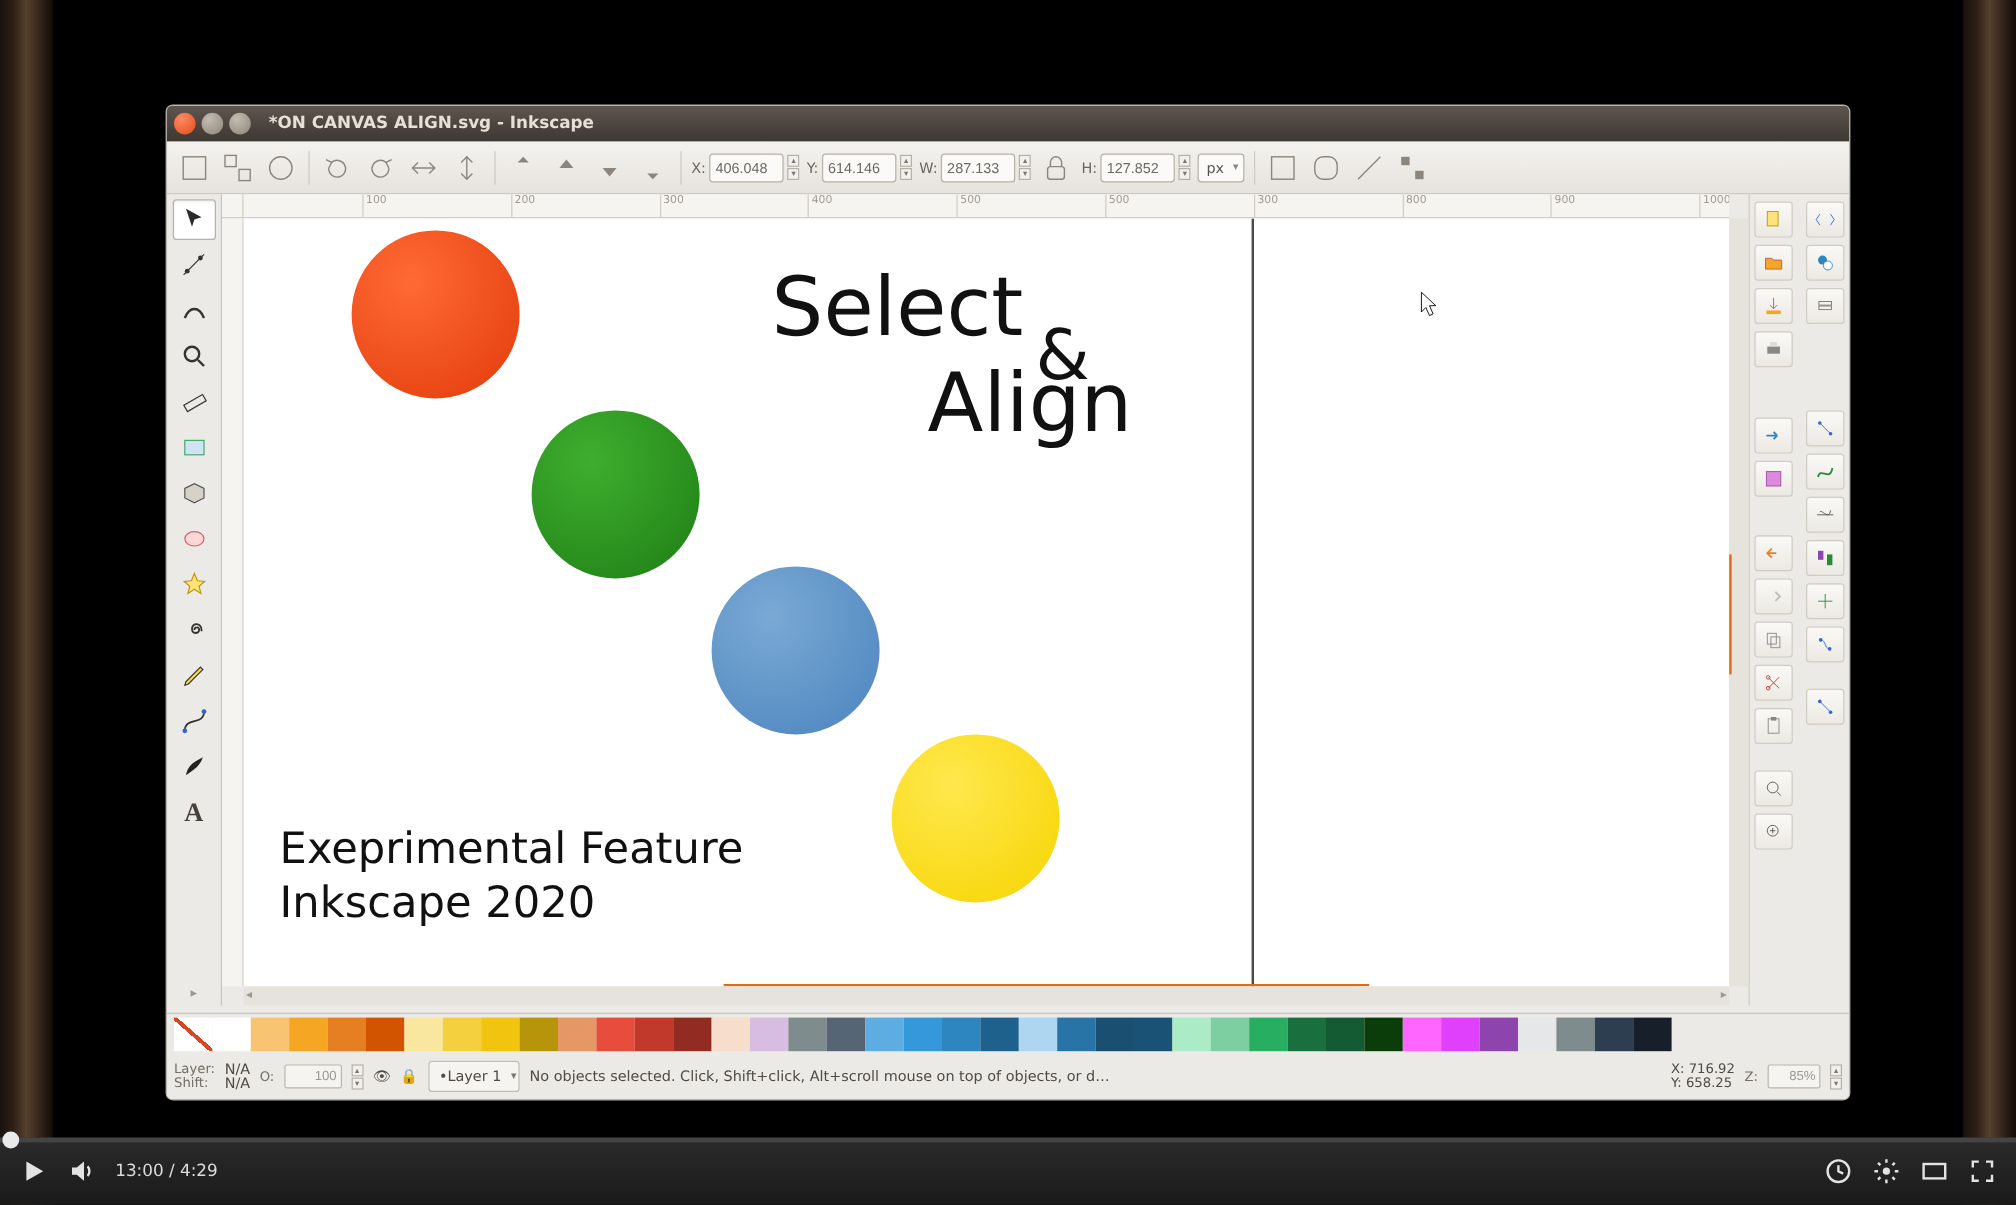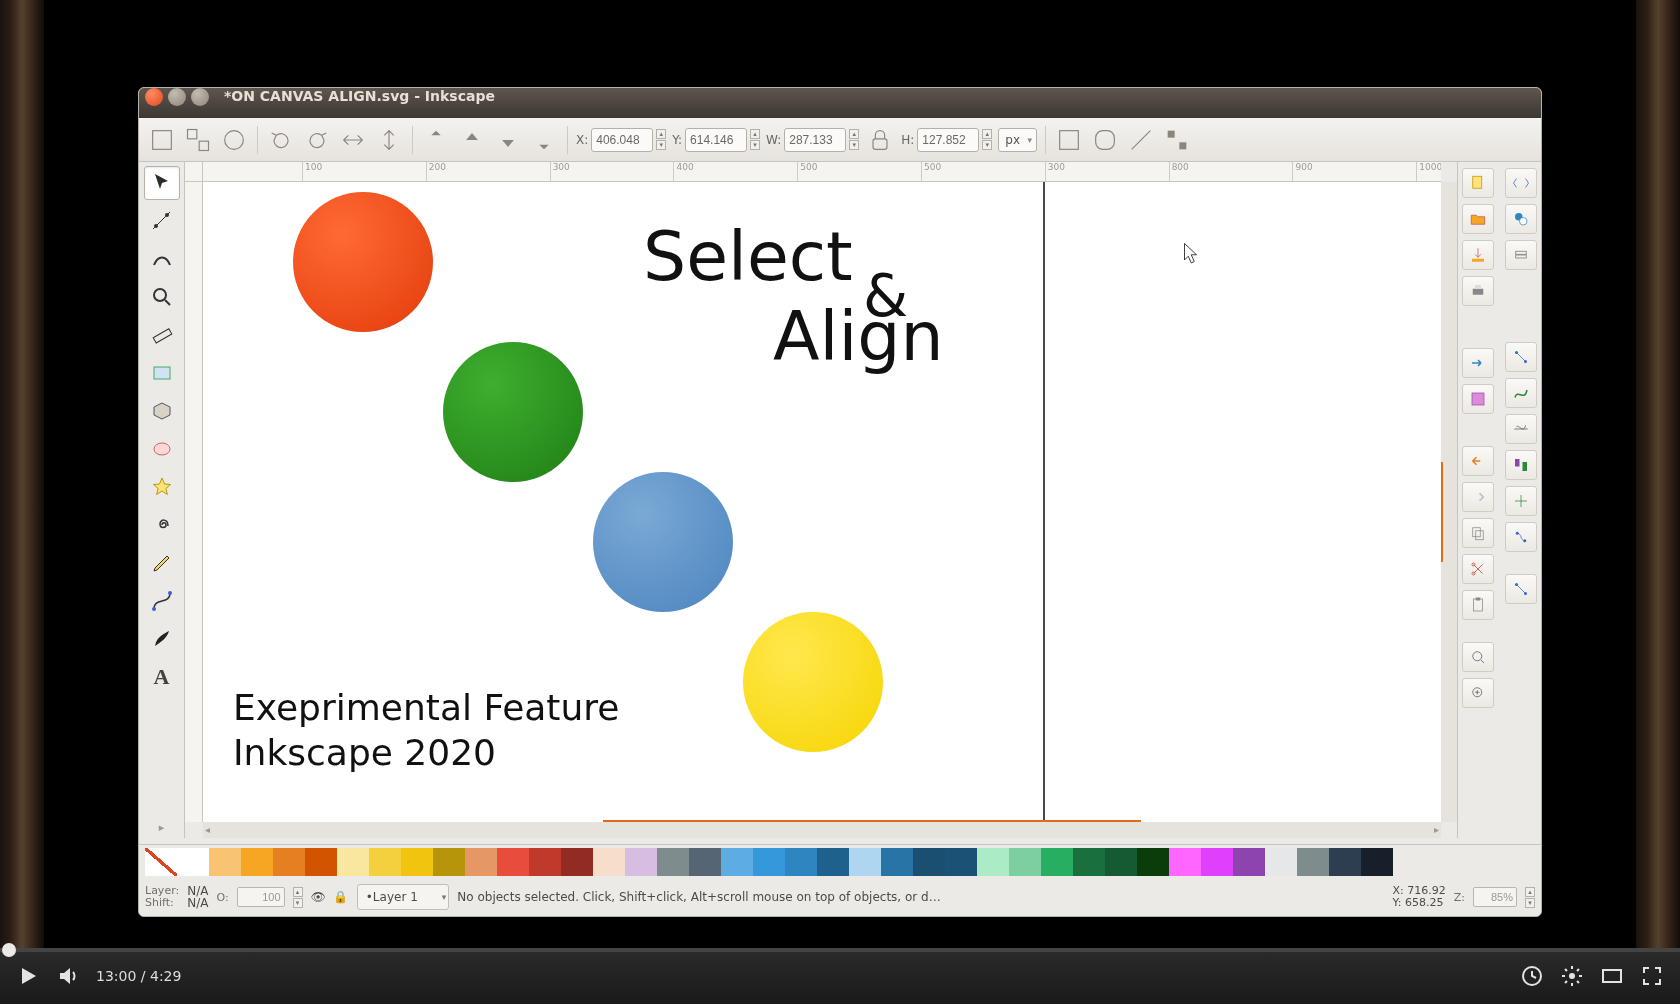--- a/index.html
+++ b/index.html
@@ -6,21 +6,21 @@
   *{box-sizing:border-box}
   .stage{position:absolute;inset:0;display:flex;align-items:center;justify-content:center;background:#000}
   .video-frame{position:relative;width:100%;max-width:1680px;height:100%;display:flex;align-items:center;justify-content:center;}
   
   .sidebar-ornament{position:absolute;top:0;bottom:0;width:44px;background:linear-gradient(90deg,#3a2214,#6c3a1b,#c47d3d,#7a4422,#2a160a);filter:saturate(.6) brightness(.5);}
   .sidebar-ornament.left{left:0}
   .sidebar-ornament.right{right:0}
 
   .window{position:relative;width:1404px;height:830px;background:#eceae7;border-radius:6px;box-shadow:0 6px 24px rgba(0,0,0,.4);overflow:hidden;border:1px solid #b4b0aa}
   
-  .titlebar{height:30px;background:linear-gradient(#5e564e,#3d3732);display:flex;align-items:flex-start;padding:0 6px;color:#e6e0d8;font-size:14px;font-weight:bold}
+  .titlebar{height:30px;background:linear-gradient(#5e564e,#3d3732);display:flex;align-items:center;padding:0 6px;color:#e6e0d8;font-size:14px;font-weight:bold}
   .win-btn{width:18px;height:18px;border-radius:50%;margin-right:5px;display:inline-block}
   .win-close{background:radial-gradient(circle at 35% 30%,#ff8a64,#e24a1a)}
   .win-min{background:radial-gradient(circle at 35% 30%,#c3bcb0,#8d857a)}
   .win-max{background:radial-gradient(circle at 35% 30%,#c3bcb0,#8d857a)}
   .title-text{margin-left:10px}
 
   
   .propbar{height:44px;display:flex;align-items:center;gap:6px;padding:4px 8px;background:linear-gradient(#f4f2ef,#e6e3de);border-bottom:1px solid #c8c4bd;font-size:12px;color:#6a6560}
   .propbar .sep{width:1px;height:28px;background:#cec9c1;margin:0 2px}
   .tbtn{width:30px;height:30px;border:1px solid transparent;border-radius:3px;display:flex;align-items:center;justify-content:center;color:#8b857d}
@@ -67,21 +67,21 @@
   
   .swatchbar{position:absolute;left:0;right:0;bottom:38px;height:34px;background:#eceae7;display:flex;align-items:center;padding:3px 6px;gap:0;border-top:1px solid #c8c4bd}
   .swatch{width:32px;height:28px;flex:0 0 auto}
   .swatch.none{background:#fff;position:relative}
   .swatch.none::before{content:"";position:absolute;inset:0;background:linear-gradient(to top right,transparent 46%,#d42 46%,#d42 54%,transparent 54%)}
 
   
   .statusbar{position:absolute;left:0;right:0;bottom:0;height:38px;background:#eceae7;display:flex;align-items:center;font-size:12px;color:#4f4a44;gap:8px;padding:0 6px}
   .statusbar .label{color:#736e66;font-size:11px}
   .statusbar .tiny-input{width:48px;height:20px;border:1px solid #bbb5ac;border-radius:2px;font-size:11px;text-align:right;padding:0 3px;color:#999;background:#f6f4f0}
-  .layerbox{display:flex;align-items:center;gap:18px;border:1px solid #c3beb5;border-radius:3px;padding:12px 2px;height:24px;background:#f6f4f0}
+  .layerbox{display:flex;align-items:center;gap:2px;border:1px solid #c3beb5;border-radius:3px;padding:12px 2px;height:24px;background:#f6f4f0}
   .status-msg{flex:1;white-space:nowrap;overflow:hidden;text-overflow:ellipsis}
   .coord{font-size:11px;line-height:12px}
 
   
   .player-bar{position:absolute;left:0;right:0;bottom:0;height:56px;background:linear-gradient(#2b2b2b,#1a1a1a);display:flex;align-items:center;padding:0 16px;color:#ddd;font-size:14px;gap:16px}
   .scrubber{position:absolute;left:0;right:0;top:0;height:4px;background:#444}
   .scrubber .knob{position:absolute;left:2px;top:-5px;width:14px;height:14px;border-radius:50%;background:#eaeaea}
   .player-bar .pbtn{color:#e3e3e3;display:flex;align-items:center}
   .player-bar .spacer{flex:1}
   .player-bar svg{width:24px;height:24px;fill:#e3e3e3}

